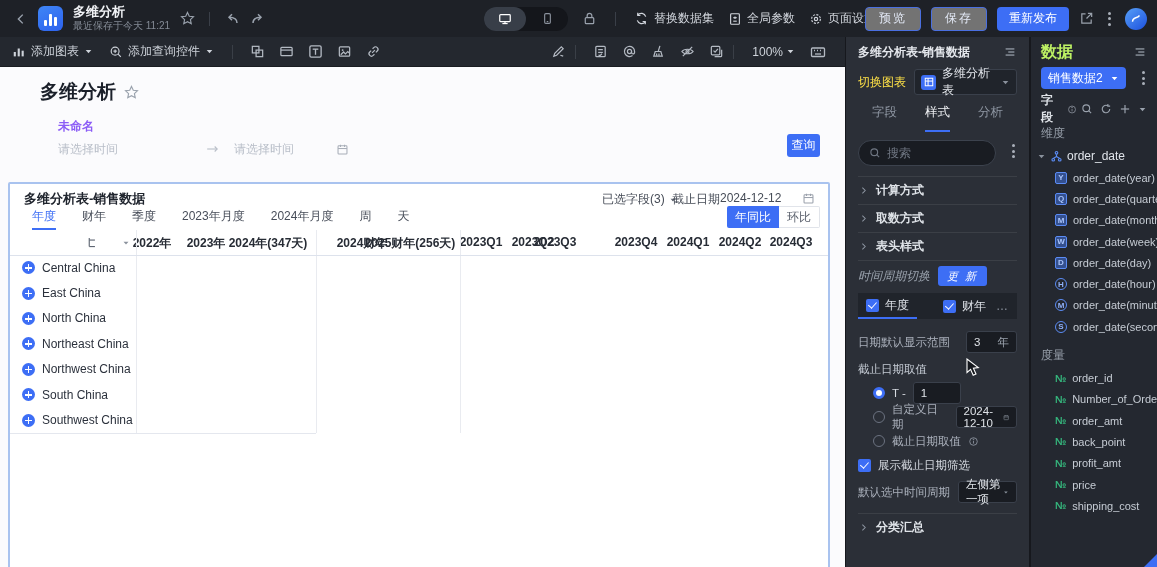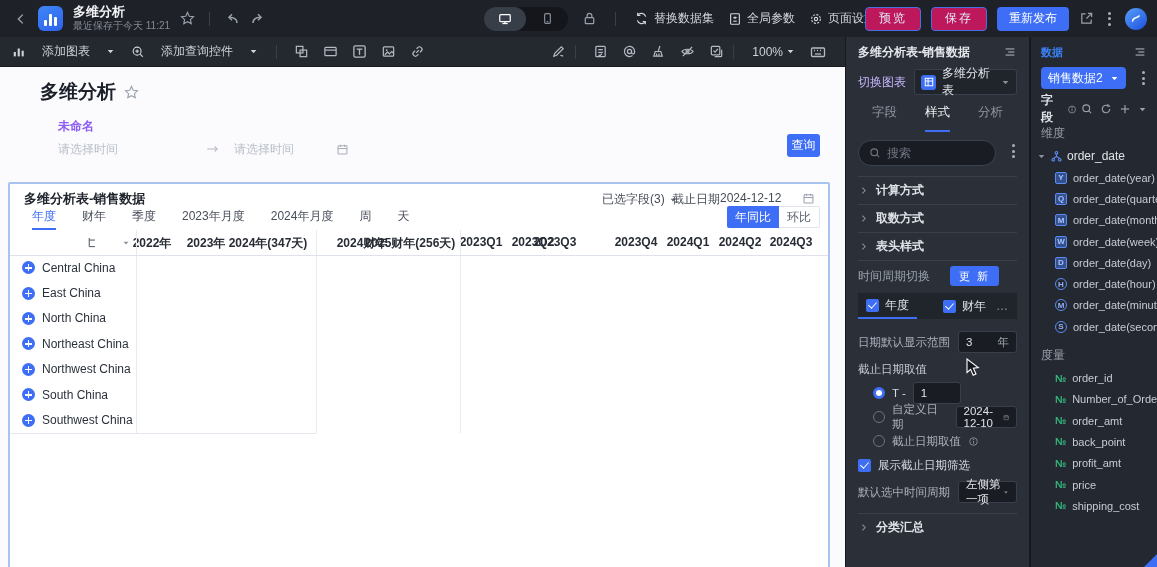--- a/index.html
+++ b/index.html
@@ -17,29 +17,29 @@
   .tb-title b { display:block; font-size:13px; color:#f0f2f5; font-weight:700; }
   .tb-title span { display:block; font-size:10px; color:#848b96; }
   .tb-ic { color:#9aa2ad; cursor:pointer; }
   .tb-div { width:1px; height:14px; background:#3a3f48; margin:0 4px; }
   .tb-center { position:absolute; left:484px; top:0; height:37px; display:flex; align-items:center; gap:14px; color:#c9ced6; }
   .toggle { width:84px; height:24px; background:#14161b; border-radius:13px; display:flex; }
   .toggle .seg { flex:1; display:flex; align-items:center; justify-content:center; border-radius:13px; color:#8a919c; }
   .toggle .seg.on { background:#383e48; color:#fff; }
   .tb-menu { display:flex; align-items:center; gap:5px; font-size:12px; color:#d2d6dd; cursor:pointer;justify-content:flex-end; }
   .tb-right { position:absolute; right:10px; top:0; height:37px; display:flex; align-items:center; gap:10px; }
-  .btn-ghost { height:24px; padding:0 13px; border:1px solid #4a6fe0; border-radius:4px; background:#be185d; color:#e3e9f6; font-size:12px; display:flex; align-items:center; letter-spacing:2px; cursor:pointer; }
+  .btn-ghost { height:24px; padding:0 13px; border:1px solid #4a6fe0; border-radius:4px; background:#737373; color:#e3e9f6; font-size:12px; display:flex; align-items:center; letter-spacing:2px; cursor:pointer; }
   .btn-solid { height:24px; padding:0 12px; border-radius:4px; background:#3d6ef5; color:#fff; font-size:12px; display:flex; align-items:center; cursor:pointer; }
   .kebab { display:flex; flex-direction:column; gap:2.5px; padding:4px; cursor:pointer; }
   .kebab i { width:3px; height:3px; border-radius:50%; background:#aab0ba; }
   .avatar { width:22px; height:22px; border-radius:50%; background:linear-gradient(140deg,#57a0f8,#1d50dd); display:flex; align-items:center; justify-content:center; }
 
   
   .toolbar { position:absolute; left:0; top:37px; width:845px; height:30px; background:#24282f; border-bottom:1px solid #191c21; display:flex; align-items:center; padding:0 12px; color:#b4bac3; z-index:20; }
-  .tl-item { display:flex; align-items:center; gap:16px; font-size:12px; color:#ced3da; margin-right:16px; cursor:pointer; }
+  .tl-item { display:flex; align-items:center; gap:5px; font-size:12px; color:#ced3da; margin-right:16px; cursor:pointer; }
   .tl-div { width:1px; height:14px; background:#3a3f47; margin:0 10px 0 2px; }
   .tl-ic { padding:0 7px; color:#b4bac3; cursor:pointer; }
   .tl-spacer { flex:1; }
   .zoom-ctl { display:flex; align-items:center; gap:3px; font-size:12px; color:#ced3da; margin:0 8px; cursor:pointer; }
 
   
   .canvas { position:absolute; left:0; top:67px; width:845px; height:500px; background:#fbfbfd; overflow:hidden; }
   .page-title { position:absolute; left:40px; top:12px; display:flex; align-items:center; gap:8px; }
   .page-title b { font-size:19px; color:#1b202a; font-weight:700; }
   .filter-name { position:absolute; left:58px; top:51px; font-size:12px; font-weight:700; color:#8b5cf6; }
@@ -68,50 +68,50 @@
   .plus-ic::after { left:5.7px; top:3px; width:1.6px; height:7px; }
   .bot-line { position:absolute; left:0; top:249px; width:306px; height:1px; background:#e4e7ee; }
 
   
   .style-panel { position:absolute; left:845px; top:37px; width:184px; height:530px; background:#2b2f37; border-left:1px solid #16181d; color:#a2a9b4; overflow:hidden; }
   .data-panel { position:absolute; left:1029px; top:37px; width:128px; height:530px; background:#242830; border-left:2px solid #16181d; color:#c6ccd4; overflow:hidden; }
   .sep { border-top:1px solid rgba(255,255,255,0.08); margin:0 12px; }
   .sp-header { height:30px; display:flex; align-items:center; justify-content:space-between; padding:0 12px; }
   .sp-header b { font-size:12px; color:#e4e7ec; font-weight:700; }
   .sp-switch { display:flex; align-items:center; gap:8px; margin:2px 12px 9px; }
-  .sp-switch .lbl { font-size:12px; color:#c4b5fd; white-space:nowrap; }
+  .sp-switch .lbl { font-size:12px; color:#fde047; white-space:nowrap; }
   .mini-select { flex:1; height:26px; background:#20242b; border:1px solid #3a404b; border-radius:3px; display:flex; align-items:center; gap:6px; padding:0 6px; cursor:pointer; }
   .mini-select .txt { flex:1; font-size:12px; color:#e4e7ec; }
   .chart-chip { width:15px; height:15px; border-radius:3px; background:#3d6ef5; display:flex; align-items:center; justify-content:center; }
   .sp-tabs { height:28px; display:flex; justify-content:space-between; padding:0 26px; font-size:12.5px; }
   .sp-tabs span { color:#8f97a3; padding-bottom:6px; cursor:pointer; }
   .sp-tabs span.active { color:#f0f2f5; border-bottom:2px solid #3d6ef5; }
   .sp-search { display:flex; align-items:flex-start; gap:12px; margin:8px 10px 10px 12px; }
   .pill { flex:1; height:26px; background:#191c22; border:1px solid #3c424d; border-radius:14px; display:flex; align-items:center; gap:6px; padding:0 10px; color:#6f7682; font-size:12px; }
   .sec { height:27px; display:flex; align-items:center; gap:8px; padding:0 13px; cursor:pointer; }
   .sec b { font-size:12px; color:#dfe3e8; font-weight:700; }
-  .sp-upd { height:30px; display:flex; align-items:center; gap:20px; padding:0 12px; font-size:12px; color:#9aa2ad; }
+  .sp-upd { height:30px; display:flex; align-items:center; gap:8px; padding:0 12px; font-size:12px; color:#9aa2ad;font-style:italic; }
   .upd-btn { height:20px; padding:0 9px; background:#3d6ef5; color:#fff; font-size:11px; border-radius:3px; display:flex; align-items:center; letter-spacing:2px; cursor:pointer; }
   .check-strip { margin:2px 12px 8px; height:26px; background:#20242b; display:flex; align-items:center; }
   .cs-item { display:flex; align-items:center; gap:6px; height:100%; padding:0 8px; font-size:12px; color:#e0e4ea; cursor:pointer; }
   .cs-item.on { border-bottom:2px solid #3d6ef5; }
   .cs-more { margin-left:auto; padding-right:8px; color:#8f97a3; font-size:12px; cursor:pointer; letter-spacing:1px; }
   .cb { width:13px; height:13px; background:#3d6ef5; border-radius:2px; position:relative; flex:none; cursor:pointer; }
   .cb::after { content:""; position:absolute; left:4.2px; top:1.5px; width:3.5px; height:7px; border:solid #fff; border-width:0 1.8px 1.8px 0; transform:rotate(42deg); }
-  .range-row { height:30px; display:flex; align-items:center; gap:8px; padding:0 12px; font-size:11.5px; color:#aab0bb; }
+  .range-row { height:30px; display:flex; align-items:center; gap:16px; padding:0 12px; font-size:11.5px; color:#aab0bb; }
   .inbox { height:22px; background:#191c22; border:1px solid #3a404b; border-radius:3px; display:flex; align-items:center; padding:0 7px; color:#dfe3e8; font-size:11.5px; }
   .lblrow { height:24px; display:flex; align-items:center; padding:0 12px; font-size:11.5px; color:#c3c9d2; }
   .radio-row { height:24px; display:flex; align-items:center; gap:7px; padding:0 12px 0 27px; font-size:11.5px; color:#aab0bb; }
   .radio { width:12px; height:12px; border-radius:50%; border:1px solid #6b7280; flex:none; cursor:pointer; }
   .radio.sel { border:3.5px solid #3d6ef5; background:#fff; }
   .cbrow { height:24px; display:flex; align-items:center; gap:7px; padding:0 12px; font-size:11.5px; color:#d6dae1; }
   .def-row { height:30px; display:flex; align-items:center; gap:8px; padding:0 12px; font-size:11.5px; color:#aab0bb; }
 
   .dp-header { height:30px; display:flex; align-items:center; justify-content:space-between; padding:0 10px; }
-  .dp-header b { font-size:11px; color:#3b82f6; font-weight:700; }
+  .dp-header b { font-size:16px; color:#bef264; font-weight:700; }
   .dp-dataset { display:flex; align-items:center; gap:12px; margin:0 8px 8px 10px; }
   .ds-select { flex:1; height:22px; background:#3d6ef5; border-radius:4px; display:flex; align-items:center; padding:0 7px; color:#fff; font-size:12px; cursor:pointer; }
   .ds-select .txt { flex:1; }
   .dp-fields { height:24px; display:flex; align-items:center; padding:0 10px; gap:4px; }
   .dp-fields .lbl { font-size:12px; color:#dfe3e8; font-weight:700; }
   .dp-ics { margin-left:auto; display:flex; align-items:center; gap:7px; color:#9aa2ad; }
   .dp-lab { height:24px; display:flex; align-items:center; padding:0 10px; font-size:12px; color:#98a0ab; }
   .tree-root { height:22px; display:flex; align-items:center; gap:4px; padding:0 6px; font-size:12px; color:#e0e4ea; cursor:pointer; }
   .titem { height:21.3px; display:flex; align-items:center; gap:6px; padding-left:24px; font-size:11px; color:#c6ccd4; cursor:grab; }
   .badge { width:12px; height:12px; flex:none; display:flex; align-items:center; justify-content:center; font-size:8px; font-weight:700; }

